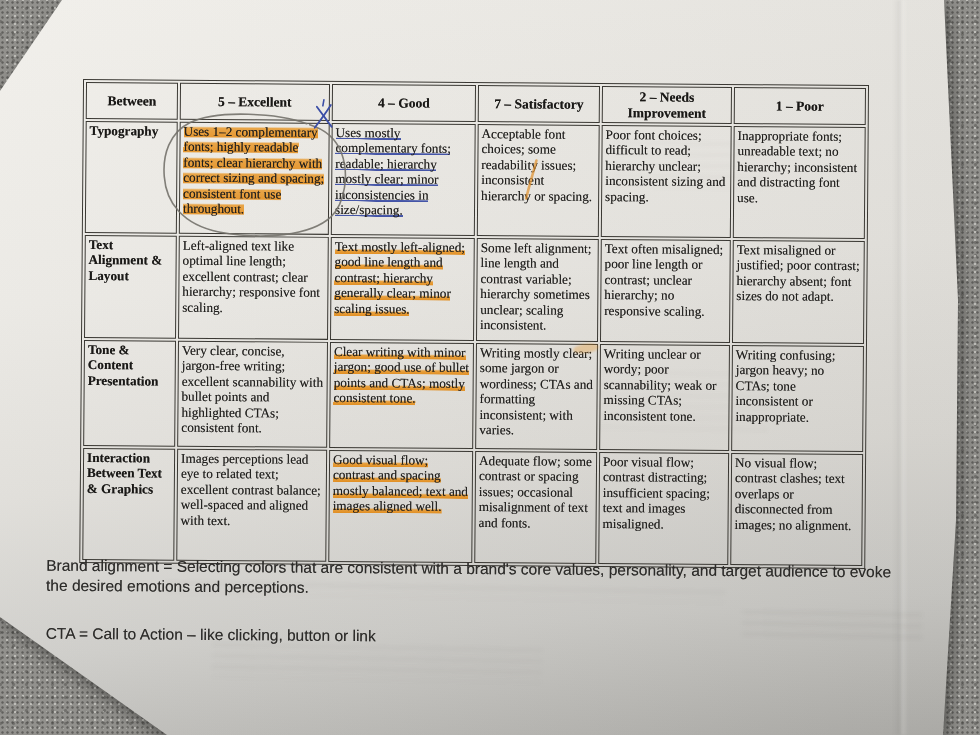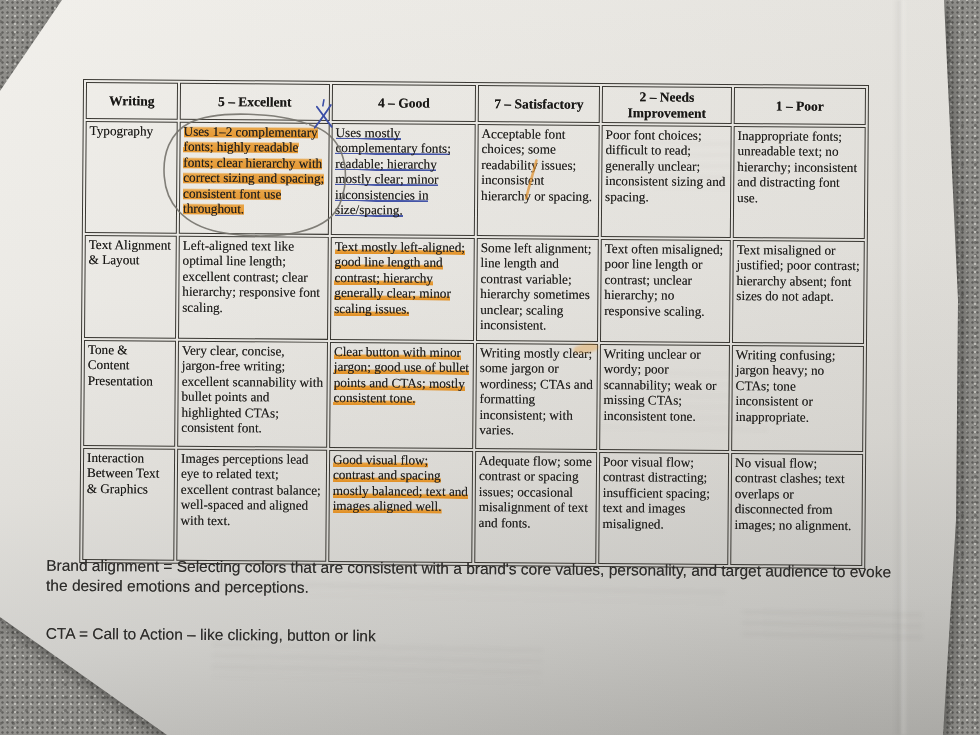--- a/index.html
+++ b/index.html
@@ -37,21 +37,21 @@
   table.rubric th, table.rubric td{border:1px solid #3a3833;background:transparent;}
   table.rubric th{
     font-weight:bold;font-size:13.5px;line-height:1.15;text-align:center;
     vertical-align:middle;padding:2px;height:30px;color:#191816;
     text-shadow:0 0 .6px rgba(30,28,26,.65);
   }
   table.rubric td{
     vertical-align:top;padding:1px 3px 0 3px;font-size:13.2px;line-height:1.17;
     text-shadow:0 0 .6px rgba(32,30,28,.6);
   }
-  td.crit{font-weight:normal;vertical-align:middle;font-size:13.5px;line-height:1.2;padding-left:3px;color:#191816;}
+  td.crit{font-weight:bold;vertical-align:middle;font-size:13.5px;line-height:1.2;padding-left:3px;color:#191816;}
   tbody tr.r1{height:112px;} tbody tr.r2{height:103px;}
   tbody tr.r3{height:106px;} tbody tr.r4{height:112px;}
 
   
   .hl-orange-mid{background-image:linear-gradient(to bottom, rgba(233,148,31,0) 16%, rgba(232,146,28,.78) 27%, rgba(228,138,20,.85) 86%, rgba(233,148,31,0) 94%);margin-top:20px;}
   .ul-orange{background-image:linear-gradient(to bottom, rgba(233,148,31,0) 64%, rgba(232,146,28,.82) 75%, rgba(226,136,18,.9) 97%, rgba(233,148,31,0) 100%);}
   .ul-blue{background-image:linear-gradient(to bottom, rgba(59,78,166,0) 83%, rgba(59,78,166,.92) 87%, rgba(53,70,160,.92) 95%, rgba(59,78,166,0) 96%);}
 
   
   .footnotes{
@@ -98,49 +98,49 @@
         <colgroup>
           <col style="width:92px">
             <col style="width:150px">
             <col style="width:144px">
           <col style="width:122px">
             <col style="width:130px">
             <col style="width:132px">
         </colgroup>
         <thead>
           <tr>
-            <th>Writing</th>
+            <th>Between</th>
             <th>5 – Excellent</th>
             <th>4 – Good</th>
             <th>7 – Satisfactory</th>
             <th>2 – Needs Improvement</th>
             <th>1 – Poor</th>
           </tr>
         </thead>
         <tbody>
           <tr class="r1">
             <td class="crit"><span>Typography</span></td>
             <td><span class="hl-orange-mid">Uses 1–2 complementary fonts; highly readable fonts; clear hierarchy with correct sizing and spacing; consistent font use throughout.</span></td>
             <td><span class="ul-blue">Uses mostly complementary fonts; readable; hierarchy mostly clear; minor inconsistencies in size/spacing.</span></td>
             <td><span>Acceptable font choices; some readability issues; inconsistent hierarchy or spacing.</span></td>
-            <td><span>Poor font choices; difficult to read; generally unclear; inconsistent sizing and spacing.</span></td>
+            <td><span>Poor font choices; difficult to read; hierarchy unclear; inconsistent sizing and spacing.</span></td>
             <td><span>Inappropriate fonts; unreadable text; no hierarchy; inconsistent and distracting font use.</span></td>
           </tr>
           <tr class="r2">
             <td class="crit"><span>Text Alignment &amp; Layout</span></td>
             <td><span>Left-aligned text like optimal line length; excellent contrast; clear hierarchy; responsive font scaling.</span></td>
             <td><span class="ul-orange">Text mostly left-aligned; good line length and contrast; hierarchy generally clear; minor scaling issues.</span></td>
             <td><span>Some left alignment; line length and contrast variable; hierarchy sometimes unclear; scaling inconsistent.</span></td>
             <td><span>Text often misaligned; poor line length or contrast; unclear hierarchy; no responsive scaling.</span></td>
             <td><span>Text misaligned or justified; poor contrast; hierarchy absent; font sizes do not adapt.</span></td>
           </tr>
           <tr class="r3">
             <td class="crit"><span>Tone &amp; Content Presentation</span></td>
             <td><span>Very clear, concise, jargon-free writing; excellent scannability with bullet points and highlighted CTAs; consistent font.</span></td>
-            <td><span class="ul-orange">Clear button with minor jargon; good use of bullet points and CTAs; mostly consistent tone.</span></td>
+            <td><span class="ul-orange">Clear writing with minor jargon; good use of bullet points and CTAs; mostly consistent tone.</span></td>
             <td><span>Writing mostly clear; some jargon or wordiness; CTAs and formatting inconsistent; with varies.</span></td>
             <td><span>Writing unclear or wordy; poor scannability; weak or missing CTAs; inconsistent tone.</span></td>
             <td><span>Writing confusing; jargon heavy; no CTAs; tone inconsistent or inappropriate.</span></td>
           </tr>
           <tr class="r4">
             <td class="crit"><span>Interaction Between Text &amp; Graphics</span></td>
             <td><span>Images perceptions lead eye to related text; excellent contrast balance; well-spaced and aligned with text.</span></td>
             <td><span class="ul-orange">Good visual flow; contrast and spacing mostly balanced; text and images aligned well.</span></td>
             <td><span>Adequate flow; some contrast or spacing issues; occasional misalignment of text and fonts.</span></td>
             <td><span>Poor visual flow; contrast distracting; insufficient spacing; text and images misaligned.</span></td>

